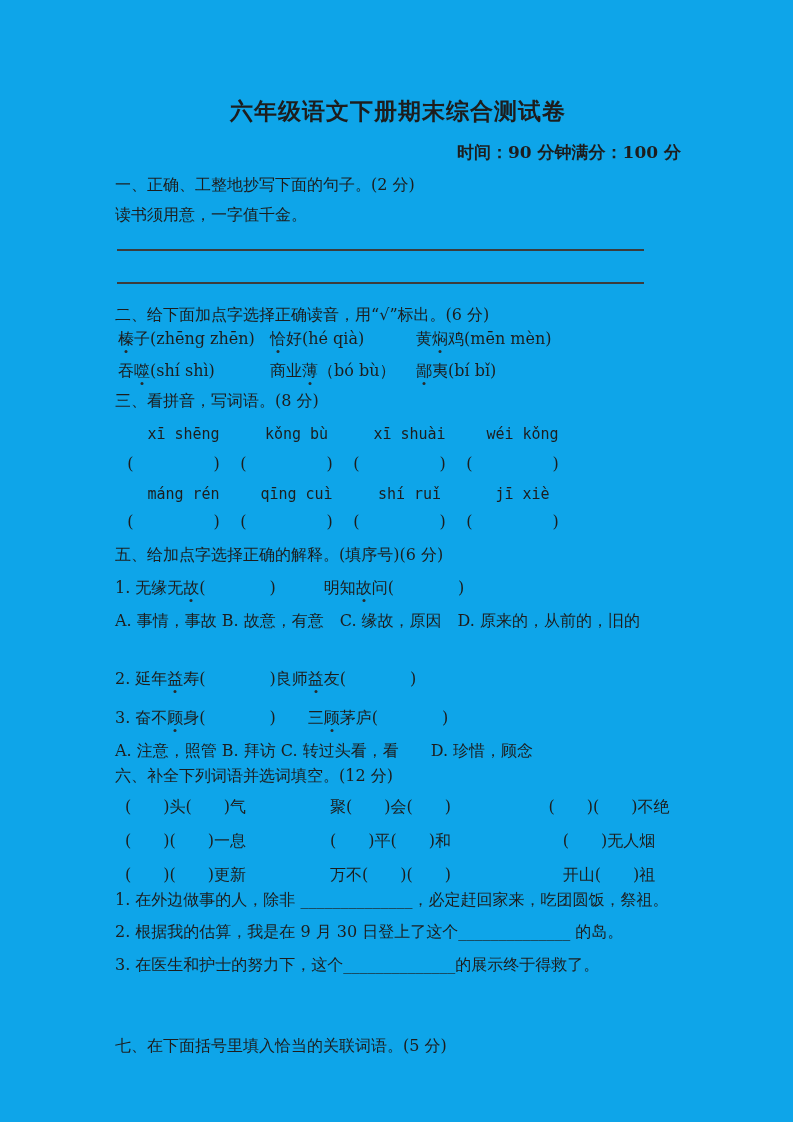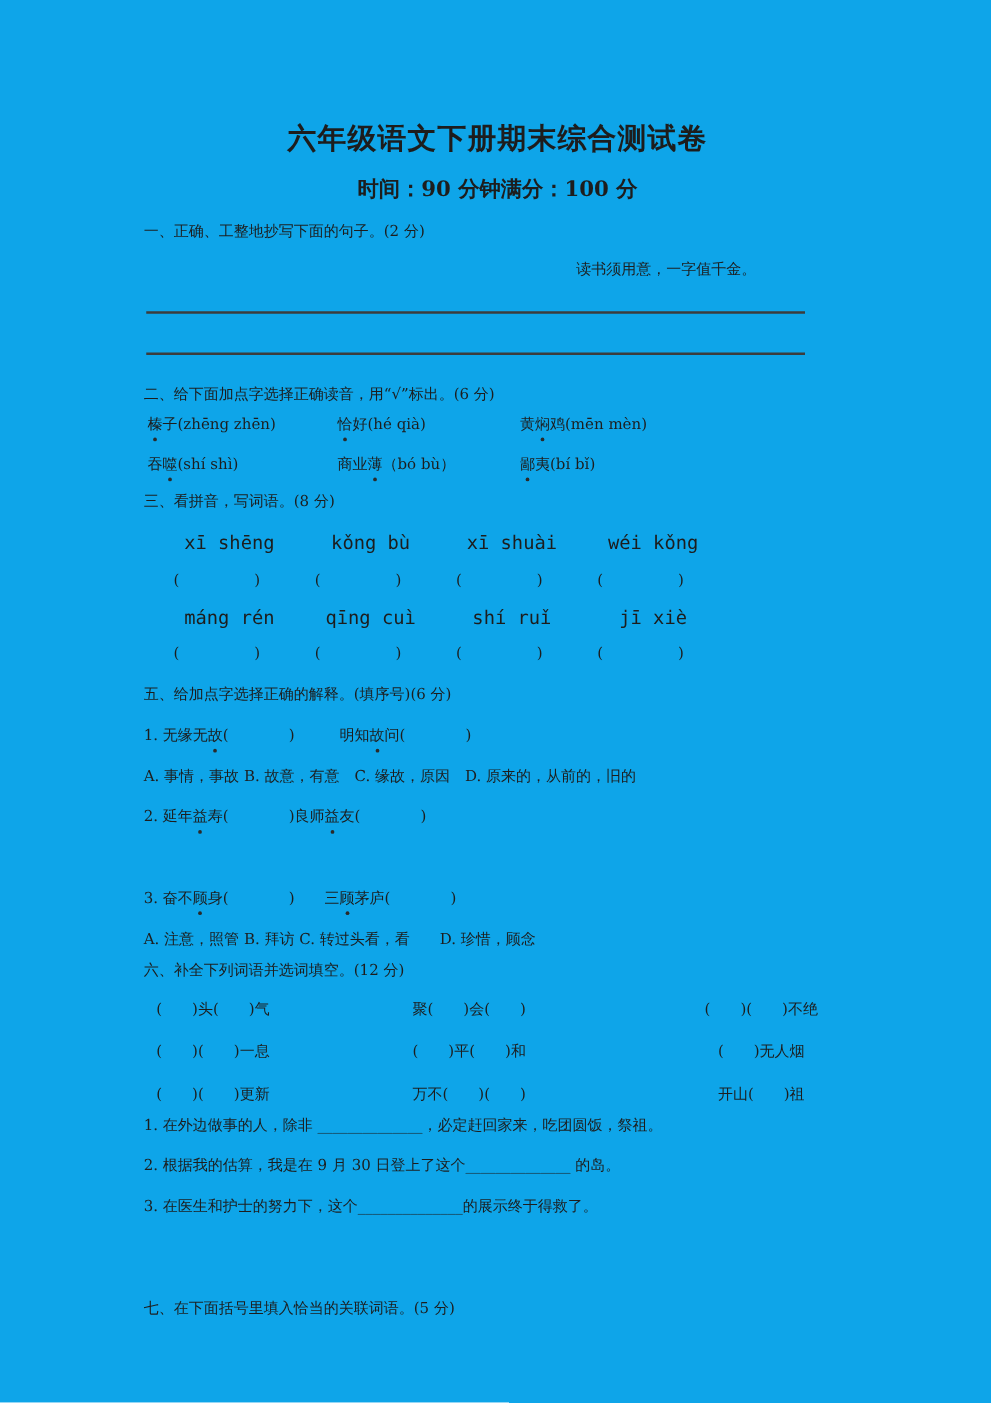--- a/index.html
+++ b/index.html
@@ -8,34 +8,34 @@
     width:793px; height:1122px;
     background:#0ea5e9;
     font-family:"DejaVu Serif","Liberation Serif",serif;
     color:#1d1d1d;
     overflow:hidden;
     text-decoration:underline;
   }
   .row {
     position:absolute;
     left:115px; width:566px;
-    font-size:12px; line-height:22px;
+    font-size:16px; line-height:22px;
     white-space:pre; 
   }
   .title-row {
     position:absolute; left:115px; width:566px;
     text-align:center; font-size:23px; font-weight:bold;
     letter-spacing:1px; line-height:30px; white-space:pre;
   }
   .subtitle-row {
     position:absolute; left:115px; width:566px;
-    text-align:center; font-size:17px; font-weight:bold;
+    text-align:right; font-size:17px; font-weight:bold;
     line-height:24px; white-space:pre;
   }
-  .copy-sentence { text-align:right; padding-right:76px; box-sizing:border-box; }
+  .copy-sentence { text-align:left; padding-right:76px; box-sizing:border-box; }
   .ansline {
     position:absolute; left:117px; width:527px; height:0;
     border-bottom:2px solid #3c3c3c;
   }
   .cols { display:flex; }
   .s2row { padding-left:3px; box-sizing:border-box; }
   .s2c1 { width:152px; } .s2c2 { width:146px; } .s2c3 { flex:1; }
   .pyrow { padding-left:12px; box-sizing:border-box;
            font-family:"DejaVu Sans Mono","Liberation Mono",monospace;
            font-size:15px; }
@@ -105,21 +105,21 @@
     <span class="pacell">(     )</span>
     <span class="pacell">(     )</span>
     <span class="pacell">(     )</span>
   </div>
 
   <div class="row" style="top:544px">五、给加点字选择正确的解释。(填序号)(6 分)</div>
 
   <div class="row" style="top:577px"><span>1. 无缘无</span><span class="dc">故</span><span>(    )   明知</span><span class="dc">故</span><span>问(    )</span></div>
   <div class="row" style="top:610px">A. 事情，事故 B. 故意，有意　C. 缘故，原因　D. 原来的，从前的，旧的</div>
 
-  <div class="row" style="top:642px"><span>2. 延年</span><span class="dc">益</span><span>寿(    )良师</span><span class="dc">益</span><span>友(    )</span></div>
+  <div class="row" style="top:668px"><span>2. 延年</span><span class="dc">益</span><span>寿(    )良师</span><span class="dc">益</span><span>友(    )</span></div>
 
   <div class="row" style="top:707px"><span>3. 奋不</span><span class="dc">顾</span><span>身(    )  三</span><span class="dc">顾</span><span>茅庐(    )</span></div>
   <div class="row" style="top:740px">A. 注意，照管 B. 拜访 C. 转过头看，看　　D. 珍惜，顾念</div>
 
   <div class="row" style="top:765px">六、补全下列词语并选词填空。(12 分)</div>
 
   <div class="row cols s6row" style="top:796px">
     <span class="s6c1">(  )头(  )气</span>
     <span class="s6c2">聚(  )会(  )</span>
     <span class="s6c3">(  )(  )不绝</span>

